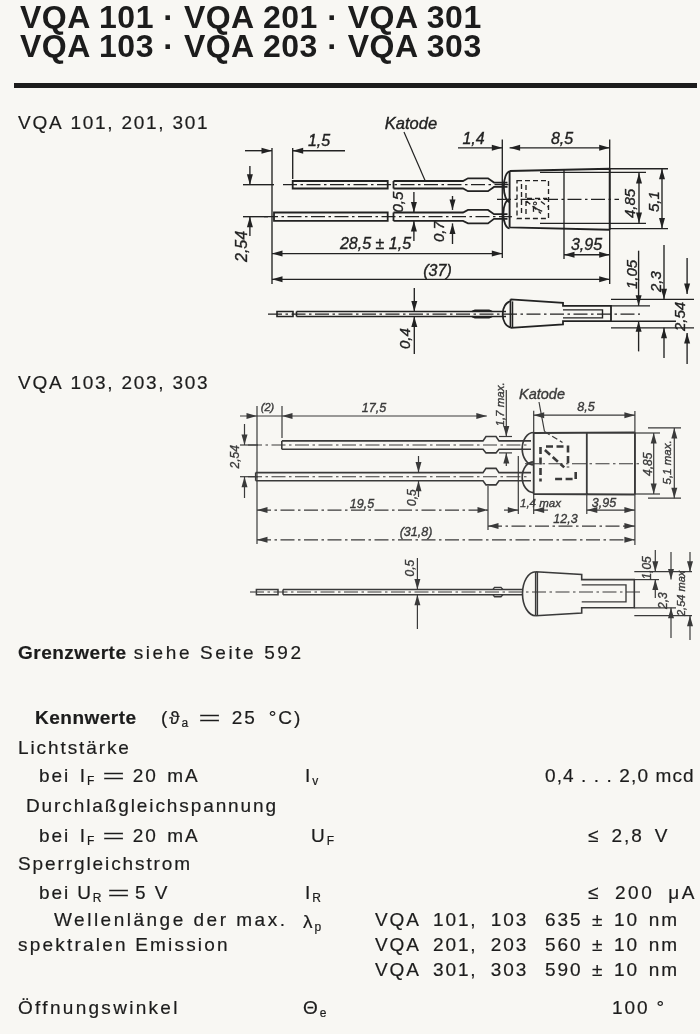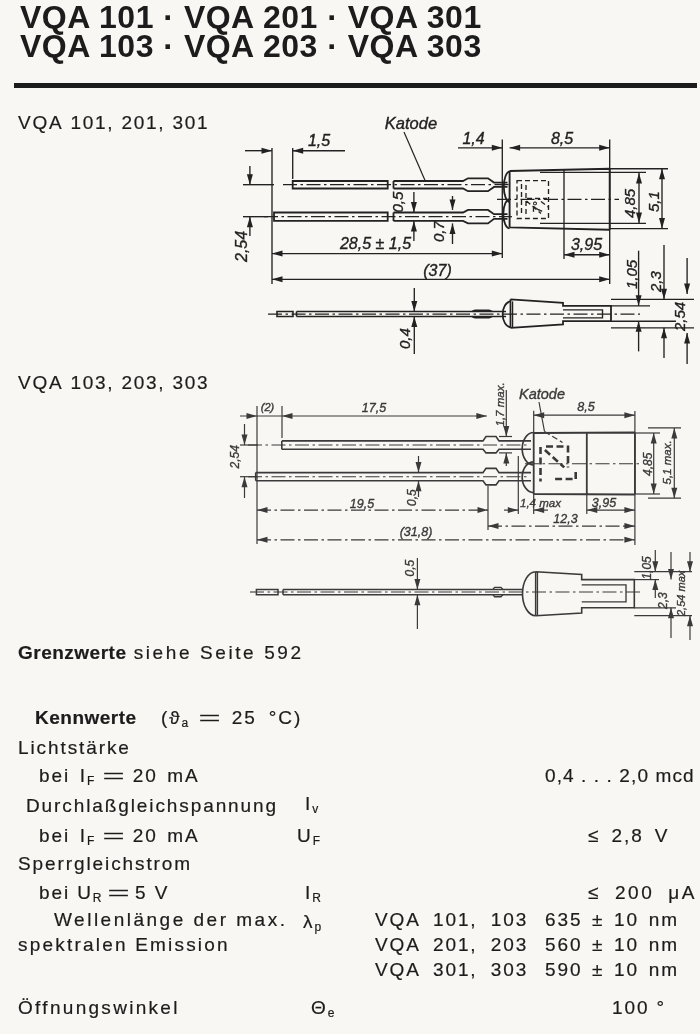--- a/index.html
+++ b/index.html
@@ -341,27 +341,27 @@
 </g>
 </svg>
 
 <div class="abs t" style="left:18px;top:642px;"><span class="b">Grenzwerte</span> <span style="letter-spacing:2.6px;">siehe Seite 592</span></div>
 
 <div class="abs t" style="left:35px;top:707px;word-spacing:5px;"><span class="b">Kennwerte</span>&nbsp;&nbsp;(ϑ<sub>a</sub> <span style="display:inline-block;transform:scaleX(2.0);margin:0 4px;letter-spacing:0;">=</span> 25 °C)</div>
 
 <div class="abs t" style="left:18px;top:737px;">Lichtstärke</div>
 
 <div class="abs t" style="left:39px;top:765px;word-spacing:2.5px;">bei I<sub>F</sub> <span style="display:inline-block;transform:scaleX(2.0);margin:0 4px;letter-spacing:0;">=</span> 20 mA</div>
-<div class="abs t" style="left:305px;top:765px;margin-top:28px;">I<sub>v</sub></div>
+<div class="abs t" style="left:305px;top:765px;">I<sub>v</sub></div>
 <div class="abs t" style="left:545px;top:765px;letter-spacing:1.1px;">0,4 . . . 2,0 mcd</div>
 
 <div class="abs t" style="left:26px;top:795px;text-align:center;">Durchlaßgleichspannung</div>
 
 <div class="abs t" style="left:39px;top:825px;word-spacing:2.5px;">bei I<sub>F</sub> <span style="display:inline-block;transform:scaleX(2.0);margin:0 4px;letter-spacing:0;">=</span> 20 mA</div>
-<div class="abs t" style="left:297px;top:825px;text-align:center;">U<sub>F</sub></div>
+<div class="abs t" style="left:311px;top:825px;text-align:center;">U<sub>F</sub></div>
 <div class="abs t" style="left:588px;top:825px;word-spacing:4px;">≤ 2,8 V</div>
 
 <div class="abs t" style="left:18px;top:853px;">Sperrgleichstrom</div>
 
 <div class="abs t" style="left:39px;top:882px;">bei U<sub>R</sub> <span style="display:inline-block;transform:scaleX(2.0);margin:0 4px;letter-spacing:0;">=</span> 5 V</div>
 <div class="abs t" style="left:305px;top:882px;">I<sub>R</sub></div>
 <div class="abs t" style="left:588px;top:882px;word-spacing:6px;letter-spacing:2.6px;">≤ 200 μA</div>
 
 <div class="abs t" style="left:18px;top:909px;letter-spacing:2.5px;margin-left:36px;">Wellenlänge der max.</div>
 <div class="abs t" style="left:303px;top:911px;">λ<sub>p</sub></div>
@@ -369,14 +369,14 @@
 <div class="abs t" style="left:545px;top:909px;word-spacing:2.5px;">635 ± 10 nm</div>
 
 <div class="abs t" style="left:18px;top:934px;letter-spacing:2.2px;">spektralen Emission</div>
 <div class="abs t" style="left:375px;top:934px;word-spacing:6px;">VQA 201, 203</div>
 <div class="abs t" style="left:545px;top:934px;word-spacing:2.5px;">560 ± 10 nm</div>
 
 <div class="abs t" style="left:375px;top:959px;word-spacing:6px;">VQA 301, 303</div>
 <div class="abs t" style="left:545px;top:959px;word-spacing:2.5px;">590 ± 10 nm</div>
 
 <div class="abs t" style="left:18px;top:997px;letter-spacing:2.3px;">Öffnungswinkel</div>
-<div class="abs t" style="left:311px;top:997px;">Θ<sub>e</sub></div>
+<div class="abs t" style="left:303px;top:997px;">Θ<sub>e</sub></div>
 <div class="abs t" style="left:612px;top:997px;">100 °</div>
 
 </body></html>

